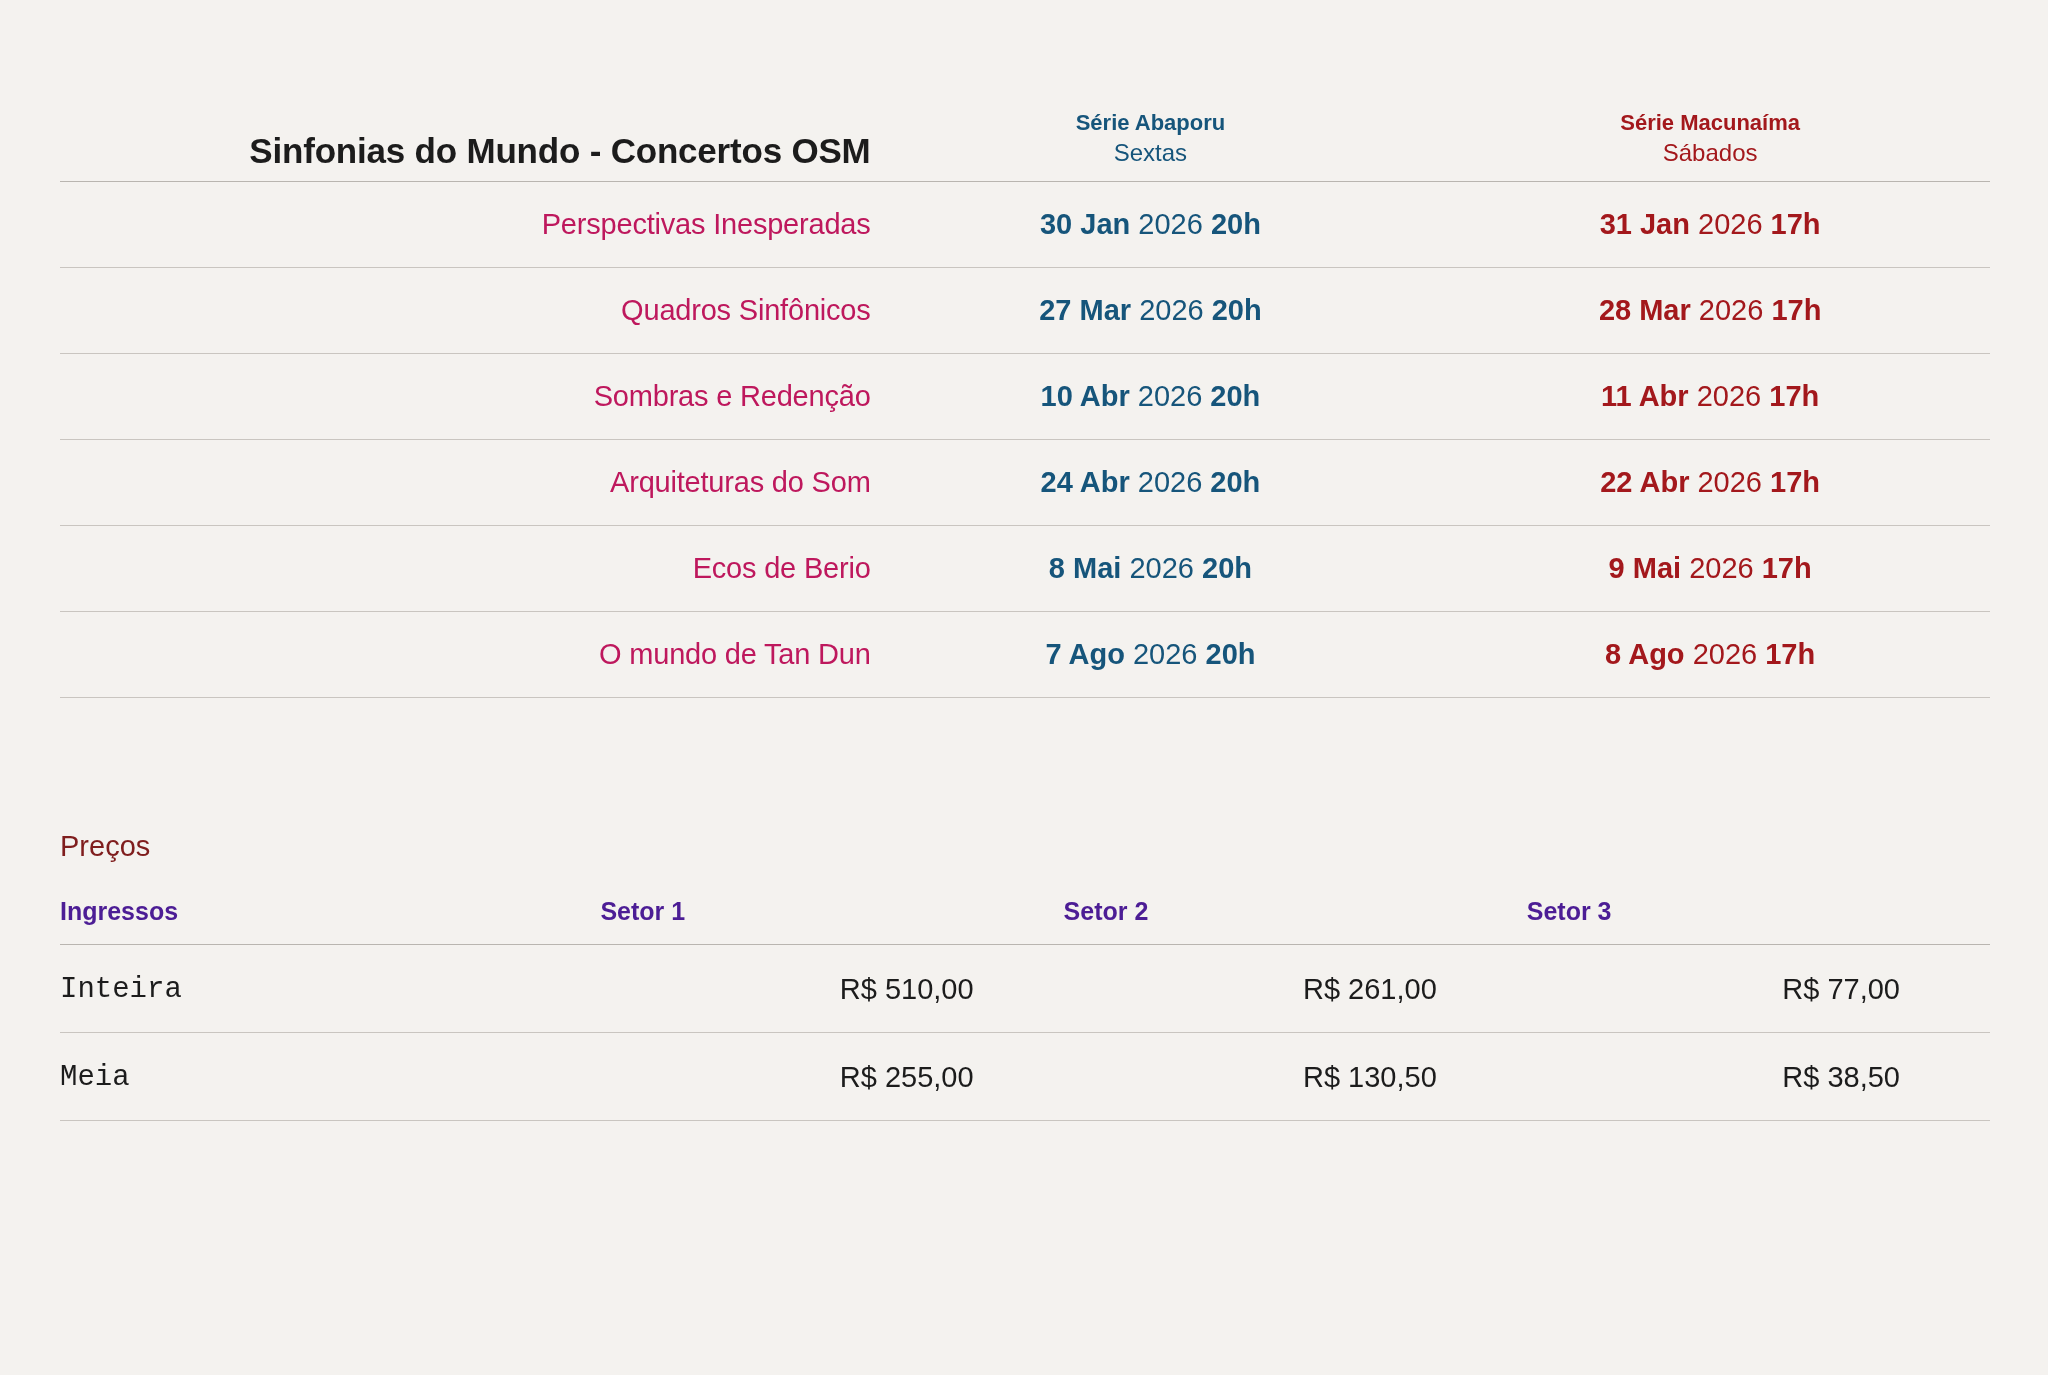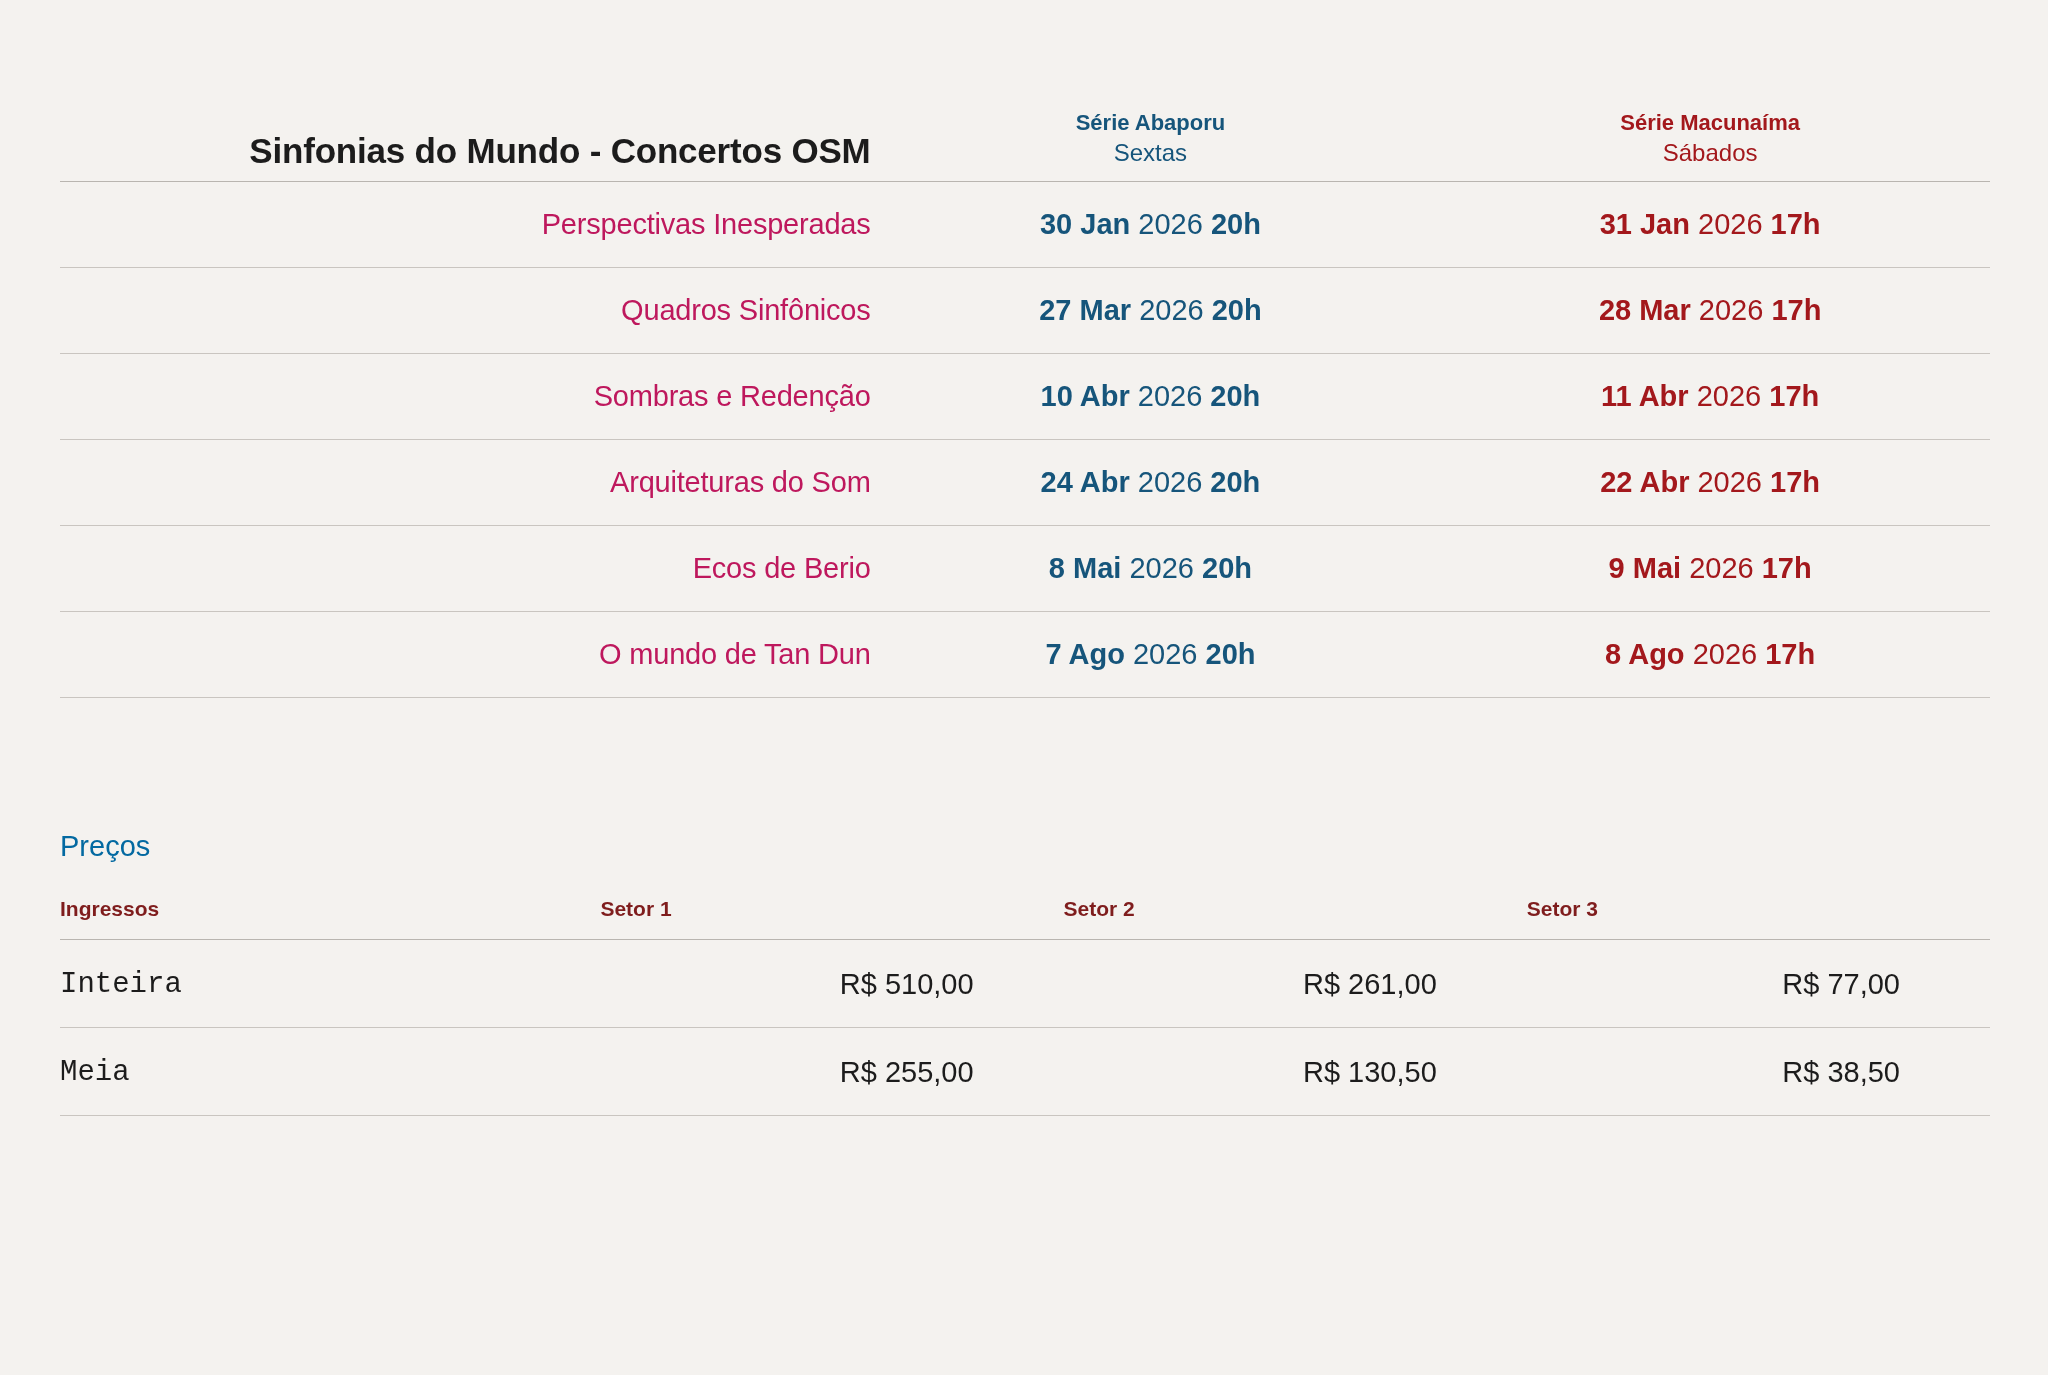--- a/index.html
+++ b/index.html
@@ -90,36 +90,36 @@
 
   
   .prices-wrap {
     width: 1930px;
     margin: 0 auto;
     padding-top: 132px;
   }
   .prices-label {
     font-size: 29px;
     font-weight: 400;
-    color: #0369a1;
+    color: #7f1d1d;
     padding-bottom: 30px;
   }
   .prices {
     width: 100%;
     border-collapse: collapse;
     table-layout: fixed;
   }
   .prices col.p-name { width: 28%; }
   .prices col.p-col  { width: 24%; }
   .prices thead th {
-    font-size: 21px;
+    font-size: 25px;
     font-weight: 700;
     padding: 4px 0 18px 0;
     border-bottom: 1.5px solid #b9b5b0;
-    color: #7f1d1d;
+    color: #4c1d95;
   }
   .prices thead th.p-name-head { text-align: left; }
   .prices thead th.p-val-head  { text-align: left; padding-right: 90px; }
 
   .prices tbody td {
     font-size: 29px;
     font-weight: 400;
     padding: 28px 0 26px 0;
     border-bottom: 1.5px solid #c9c5c0;
     color: #1c1c1c;

